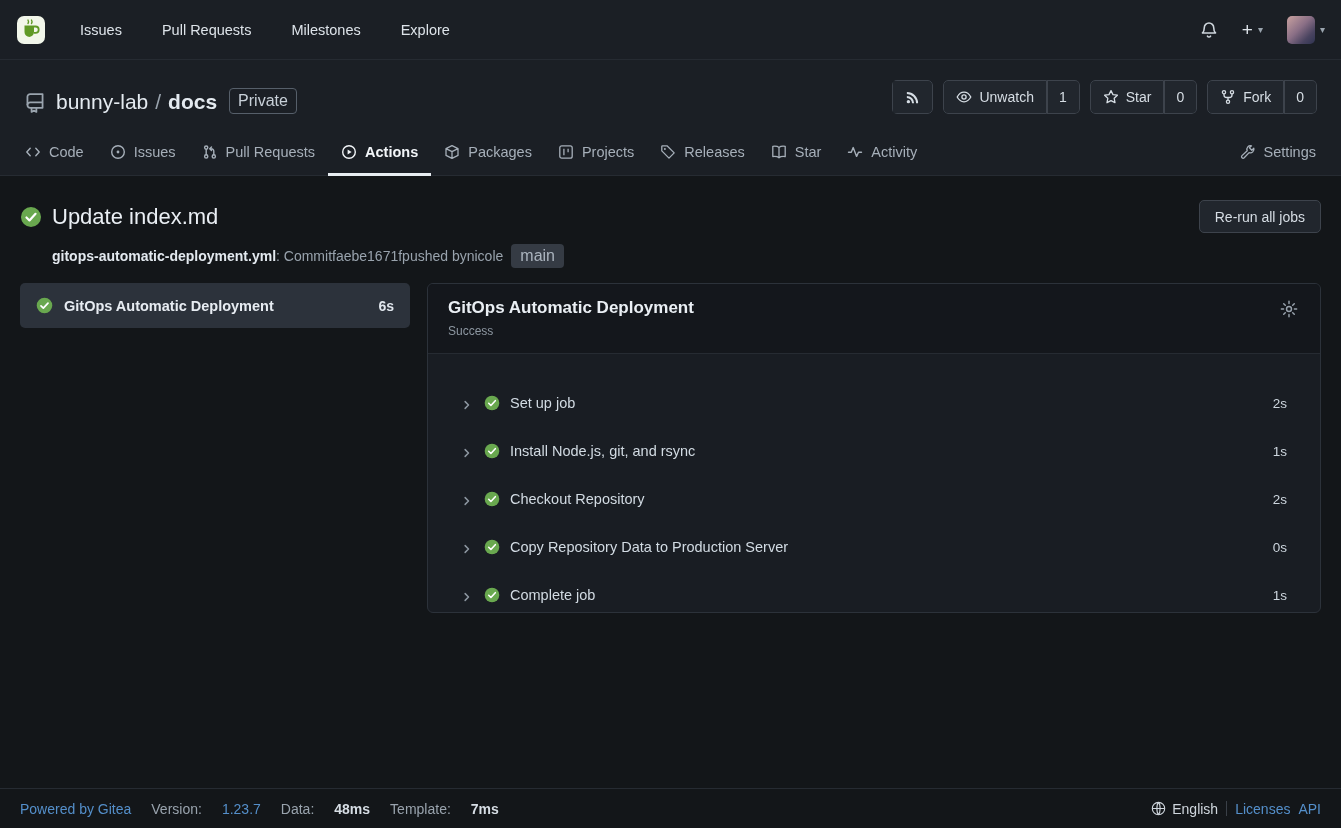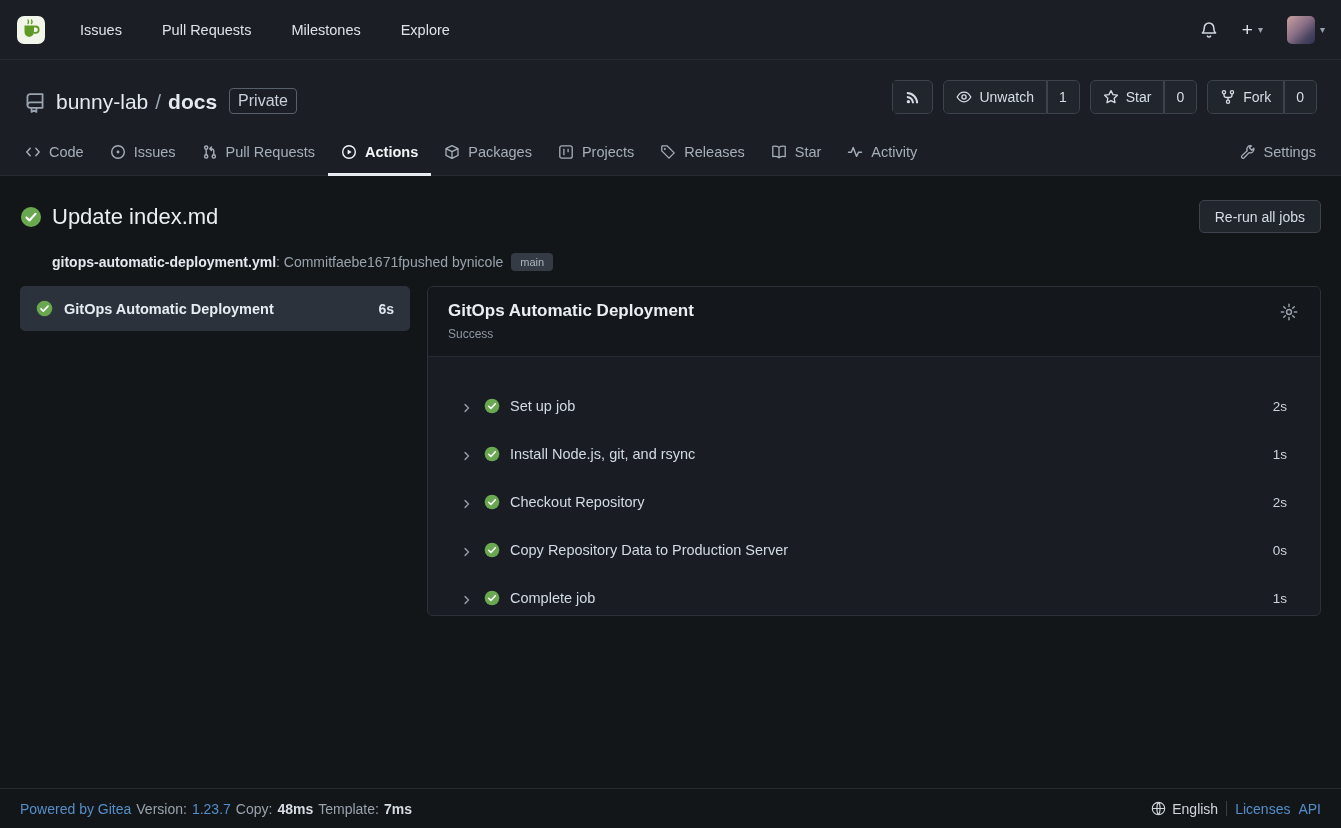--- a/index.html
+++ b/index.html
@@ -52,24 +52,24 @@
          font-size:14.5px; border-bottom:3px solid transparent; margin-bottom:-1px; cursor:pointer; }
   .tab.active { color:#f2f5f8; font-weight:700; border-bottom-color:#e8edf2; }
   .tab-settings { margin-left:auto; }
 
   
   .content { flex:1; padding:24px 20px 0; overflow:hidden; }
   .run-title-row { display:flex; align-items:center; }
   .run-title { font-size:22px; font-weight:400; color:#eaeff4; margin-left:10px; }
   .rerun-btn { margin-left:auto; height:33px; padding:0 15px; background:#21262d;
                border:1px solid #3d434c; border-radius:5px; color:#d6dde4; font-size:14px; cursor:pointer; }
-  .run-sub { margin:20px 0 0 32px; color:#99a3ad; font-size:14px; display:flex; align-items:center; }
+  .run-sub { margin:11px 0 0 32px; color:#99a3ad; font-size:14px; display:flex; align-items:center; }
   .wf-file { color:#e3e9ef; font-weight:700; }
   .branch-badge { background:#353b44; color:#abb4be; padding:3px 9px; border-radius:4px;
-                  font-size:11px; margin-left:8px; cursor:pointer; }
+                  font-size:16px; margin-left:8px; cursor:pointer; }
 
   .run-body { display:flex; gap:17px; margin-top:15px; align-items:flex-start; }
   .job-sidebar { width:390px; flex-shrink:0; }
   .job-item { display:flex; align-items:center; gap:11px; background:#2c323b; border-radius:5px;
               padding:0 16px; height:45px; cursor:pointer; }
   .job-name { font-weight:700; color:#e7ecf2; font-size:14.5px; flex:1; }
   .job-duration { font-weight:700; color:#e0e6ed; font-size:14px; }
 
   .job-panel { flex:1; border:1px solid #2c323a; border-radius:6px; overflow:hidden; background:#191d23; }
   .panel-header { background:#14171c; border-bottom:1px solid #262b32; padding:14px 20px 15px;
@@ -80,21 +80,21 @@
   .steps { padding:9px 0; }
   .step-row { display:flex; align-items:flex-end; height:48px; padding:0 33px; cursor:pointer; }
   .step-chevron { color:#8d97a1; flex-shrink:0; }
   .step-check { margin-left:11px; flex-shrink:0; }
   .step-name { margin-left:10px; color:#d2dbe3; font-size:14.5px; flex:1; }
   .step-duration { color:#ccd5dd; font-size:13.5px; }
 
   
   .footer { border-top:1px solid #262b32; height:40px; display:flex; align-items:center;
             padding:0 20px; flex-shrink:0; color:#99a3ad; font-size:14px; }
-  .footer-left { display:flex; align-items:center; gap:5px; }
+  .footer-left { display:flex; align-items:center; gap:20px; }
   .blue { color:#548fca; }
   .strongval { color:#d6dde4; font-weight:700; }
   .footer-right { margin-left:auto; display:flex; align-items:center; gap:8px; }
   .lang { display:flex; align-items:center; gap:6px; color:#cfd6dd; cursor:pointer; }
   .vdiv { width:1px; height:15px; background:#3a4048; }
 
   .check-green { color:#69a84f; }
 </style>
 </head>
 <body>
@@ -390,21 +390,21 @@
       </div>
     </div>
   </div>
 </div>
 
 <div class="footer">
   <div class="footer-left">
     <a class="blue">Powered by Gitea</a>
     <span>Version:</span>
     <a class="blue">1.23.7</a>
-    <span>Copy:</span>
+    <span>Data:</span>
     <span class="strongval">48ms</span>
     <span>Template:</span>
     <span class="strongval">7ms</span>
   </div>
   <div class="footer-right">
     <div class="lang">
       <svg width="15" height="15" viewBox="0 0 16 16" fill="none" stroke="currentColor" stroke-width="1.2">
         <circle cx="8" cy="8" r="6.6"></circle>
         <path d="M1.4 8h13.2 M8 1.4c2.3 2.4 2.3 10.8 0 13.2 M8 1.4C5.7 3.8 5.7 12.2 8 14.6"></path>
       </svg>

